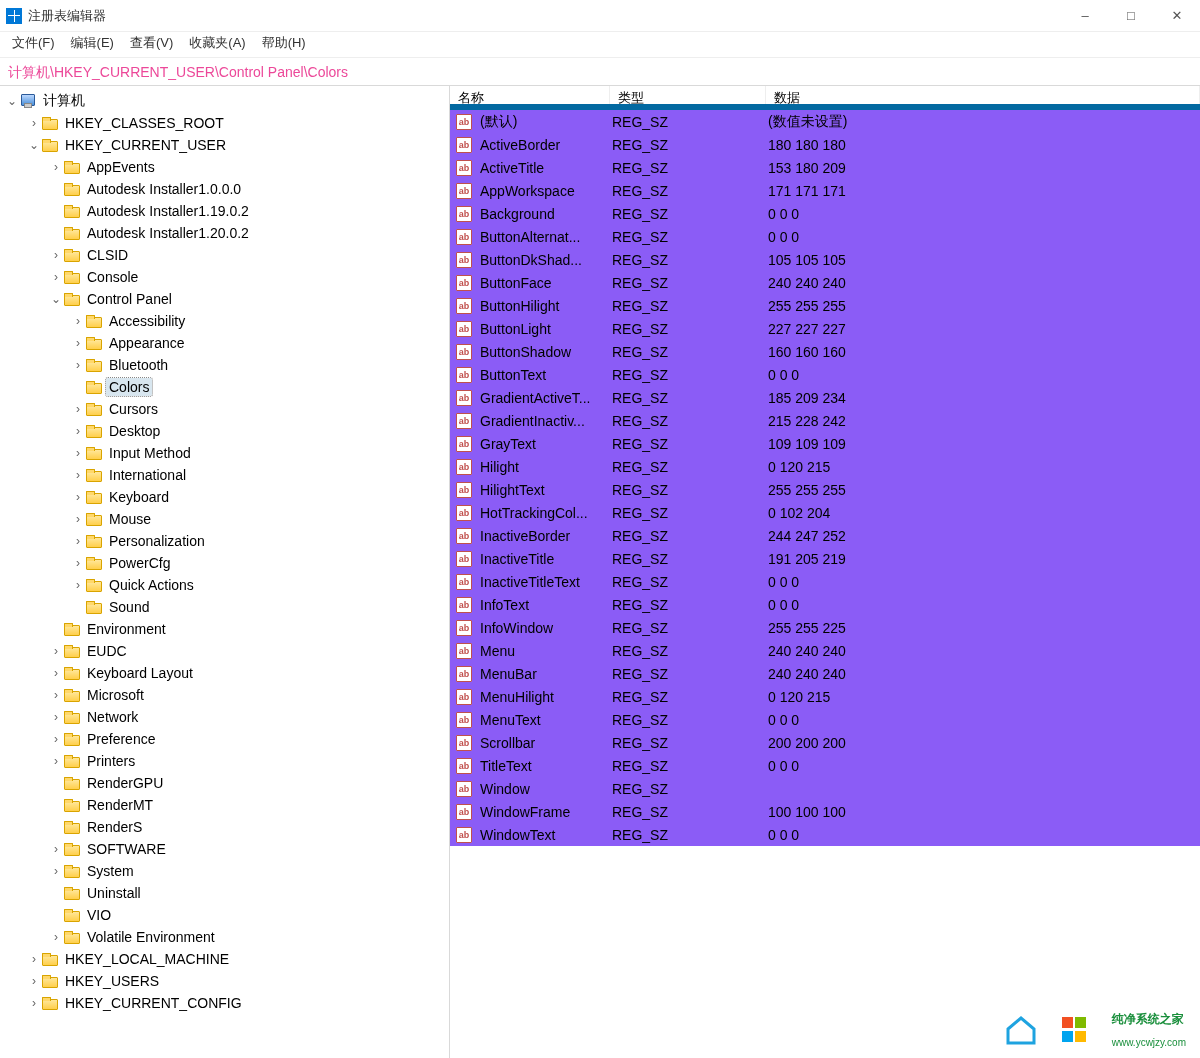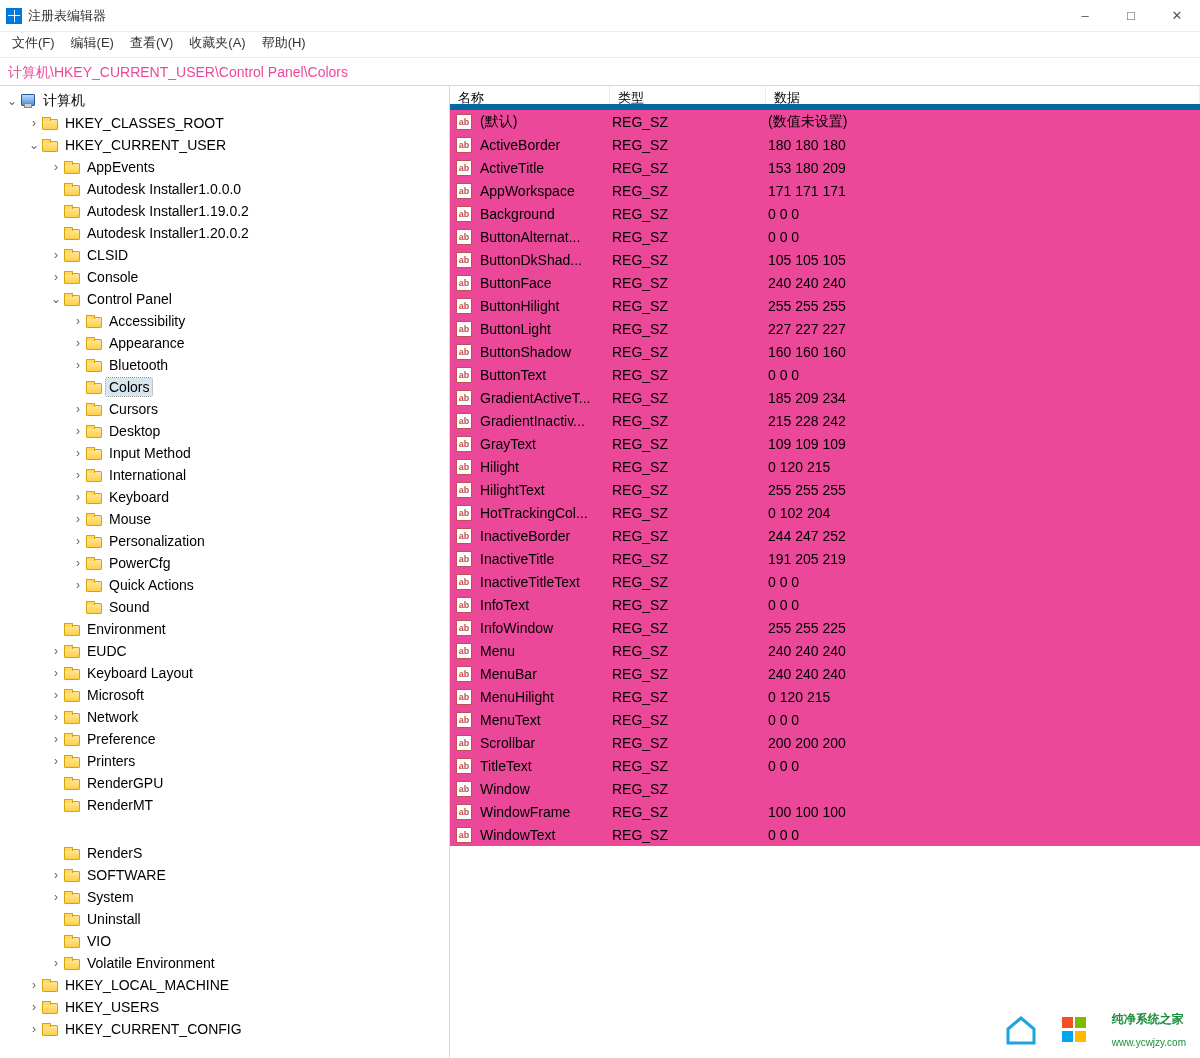--- a/index.html
+++ b/index.html
@@ -156,21 +156,21 @@
 }
 .col-h {
   padding: 3px 8px;
   font-size: 13px;
   color: #000;
   border-right: 1px solid #eee;
 }
 .col-name { width: 160px; }
 .col-type { width: 156px; }
 .col-data { flex: 1; }
-.list-body { background: #ec4899; }
+.list-body { background: #8b5cf6; }
 .list-row {
   display: flex;
   height: 23px;
   align-items: center;
 }
 .val-icon {
   width: 16px; height: 16px;
   margin: 0 4px 0 6px;
   flex-shrink: 0;
   position: relative;
@@ -396,21 +396,21 @@
         <div class="tree-node" style="padding-left: 44px;">
           <span class="expander"></span>
           <span class="folder-icon"></span>
           <span class="tree-label">RenderGPU</span>
         </div>
         <div class="tree-node" style="padding-left: 44px;">
           <span class="expander"></span>
           <span class="folder-icon"></span>
           <span class="tree-label">RenderMT</span>
         </div>
-        <div class="tree-node" style="padding-left: 44px; margin-top: 26px;">
+        <div class="tree-node" style="padding-left: 44px;">
           <span class="expander"></span>
           <span class="folder-icon"></span>
           <span class="tree-label">RenderS</span>
         </div>
         <div class="tree-node" style="padding-left: 44px;">
           <span class="expander">›</span>
           <span class="folder-icon"></span>
           <span class="tree-label">SOFTWARE</span>
         </div>
         <div class="tree-node" style="padding-left: 44px;">

